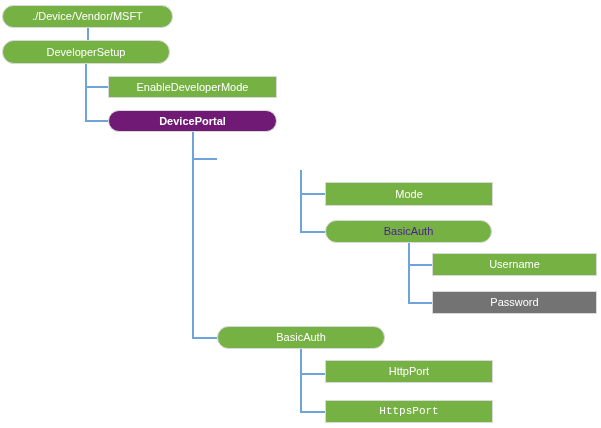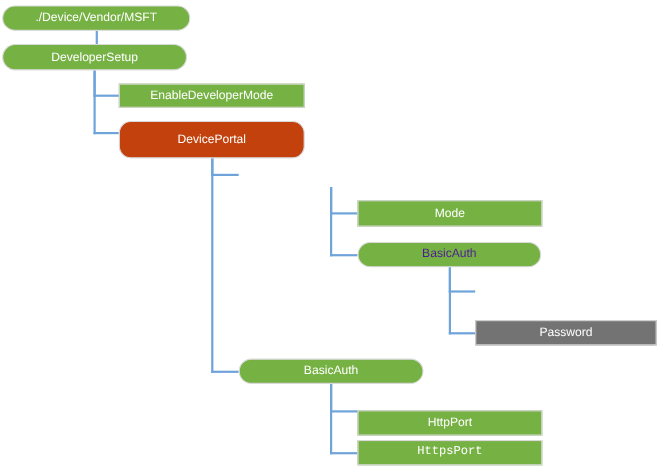--- a/index.html
+++ b/index.html
@@ -60,34 +60,37 @@
     <div class="conn" style="left: 300px; top: 411px; width: 25px; height: 2px; background: rgb(111, 164, 218);"></div>
     <div class="node pill" style="left: 2px; top: 5px; width: 171px; height: 23px; background: rgb(118, 177, 67); border-color: rgb(217, 217, 217); color: rgb(255, 255, 255); border-radius: 12px;">
       <span>./Device/Vendor/MSFT</span>
     </div>
     <div class="node pill" style="left: 2px; top: 40px; width: 168px; height: 24px; background: rgb(118, 177, 67); border-color: rgb(217, 217, 217); color: rgb(255, 255, 255); border-radius: 12px; align-items: center;">
       <span>DeveloperSetup</span>
     </div>
     <div class="node rect" style="left: 108px; top: 76px; width: 169px; height: 22px; background: rgb(118, 177, 67); border-color: rgb(217, 217, 217); color: rgb(255, 255, 255);">
       <span>EnableDeveloperMode</span>
     </div>
-    <div class="node pill" style="left: 108px; top: 110px; width: 169px; height: 34px; background: #c2410c; border-color: rgb(217, 217, 217); color: rgb(255, 255, 255); border-radius: 11px;">
+    <div class="node pill" style="left: 108px; top: 110px; width: 169px; height: 22px; background: #701a75; border-color: rgb(217, 217, 217); color: rgb(255, 255, 255); border-radius: 11px; font-weight: bold;">
       <span>DevicePortal</span>
     </div>
     <div class="node rect" style="left: 325px; top: 182px; width: 168px; height: 24px; background: rgb(118, 177, 67); border-color: rgb(217, 217, 217); color: rgb(255, 255, 255);">
       <span>Mode</span>
     </div>
     <div class="node pill" style="left: 325px; top: 220px; width: 167px; height: 23px; background: rgb(118, 177, 67); border-color: rgb(217, 217, 217); color: #4c1d95; border-radius: 12px;">
       <span>BasicAuth</span>
     </div>
+    <div class="node rect" style="left: 432px; top: 253px; width: 165px; height: 23px; background: rgb(118, 177, 67); border-color: rgb(217, 217, 217); color: rgb(255, 255, 255);">
+      <span>Username</span>
+    </div>
     <div class="node rect" style="left: 432px; top: 291px; width: 165px; height: 23px; background: #737373; border-color: rgb(217, 217, 217); color: rgb(255, 255, 255);">
       <span>Password</span>
     </div>
     <div class="node pill" style="left: 217px; top: 326px; width: 168px; height: 23px; background: rgb(118, 177, 67); border-color: rgb(217, 217, 217); color: rgb(255, 255, 255); border-radius: 12px;">
       <span>BasicAuth</span>
     </div>
-    <div class="node rect" style="left: 325px; top: 373px; width: 168px; height: 23px; background: rgb(118, 177, 67); border-color: rgb(217, 217, 217); color: rgb(255, 255, 255);">
+    <div class="node rect" style="left: 325px; top: 360px; width: 168px; height: 23px; background: rgb(118, 177, 67); border-color: rgb(217, 217, 217); color: rgb(255, 255, 255);">
       <span>HttpPort</span>
     </div>
     <div class="node rect" style="left: 325px; top: 400px; width: 168px; height: 23px; background: rgb(118, 177, 67); border-color: rgb(217, 217, 217); color: rgb(255, 255, 255); font-family: Liberation Mono, monospace;">
       <span>HttpsPort</span>
     </div>
   </div>
 
 </body></html>

